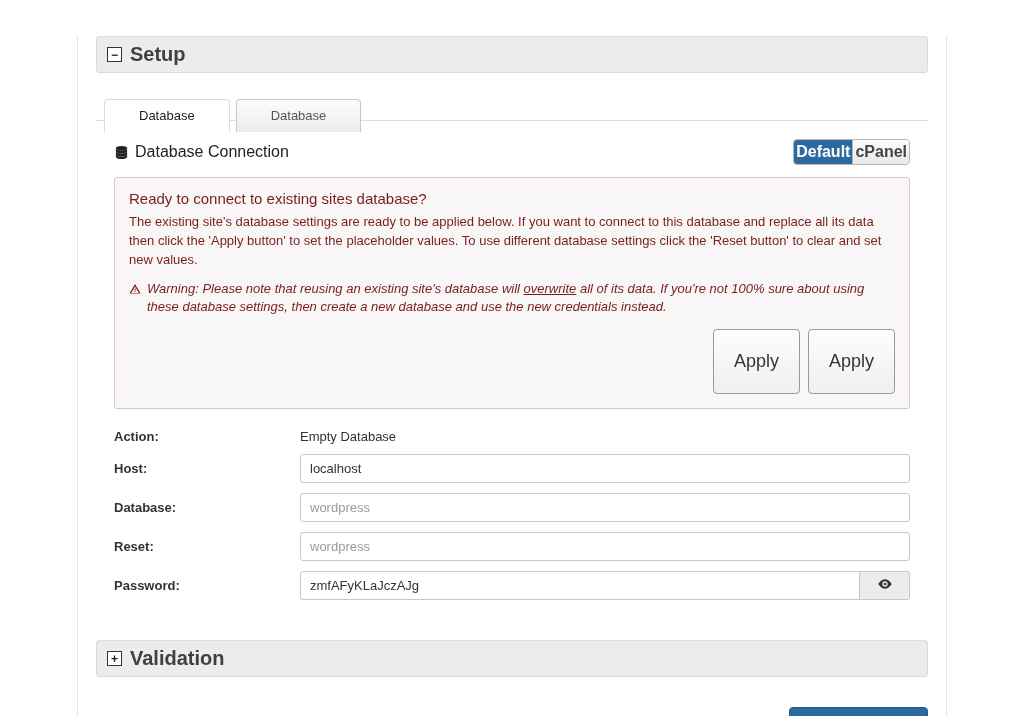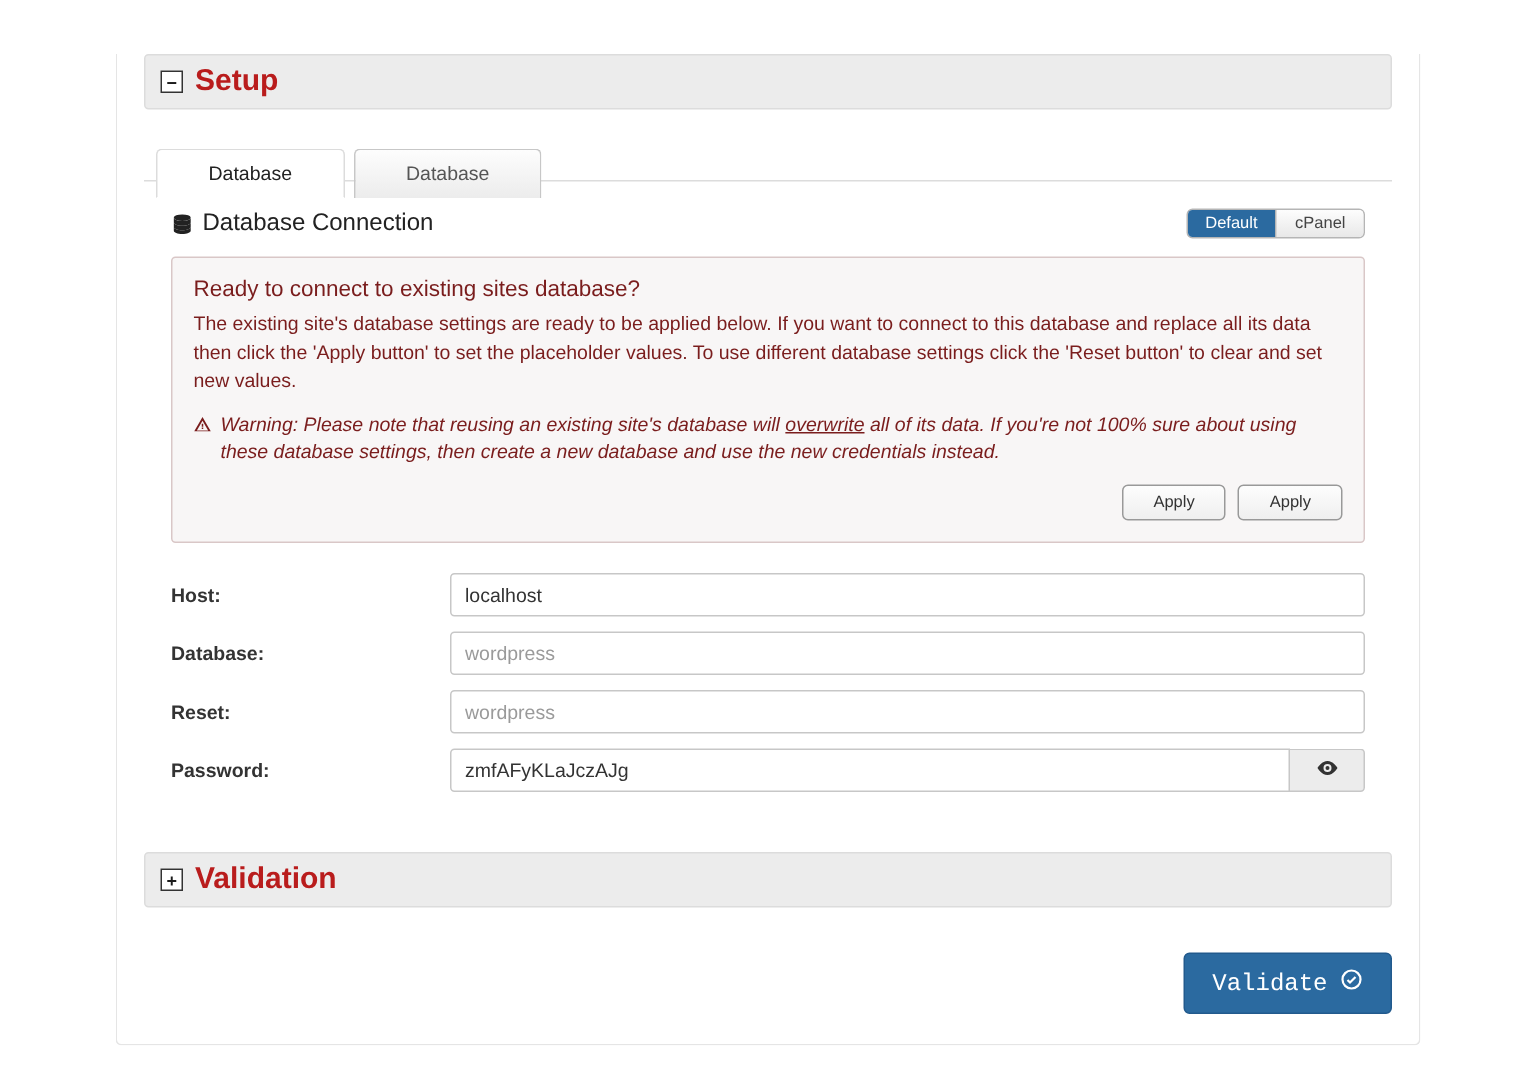--- a/index.html
+++ b/index.html
@@ -41,21 +41,21 @@
     justify-content: center;
     font-size: 12px;
     font-weight: bold;
     line-height: 1;
     background: #fff;
     color:#1c1c1c;
   }
   .panel-header h2 {
     font-size: 20px;
     font-weight: bold;
-    color: #b91c1c;
+    color: #404040;
   }
   .panel-body {
     padding: 14px 0 0 0;
   }
   .tabs {
     display: flex;
     border-bottom: 1px solid #dcdcdc;
     margin: 0 0 18px 0;
     padding-left: 8px;
   }
@@ -93,26 +93,27 @@
     color: #222;
   }
   .db-icon svg { display:block; }
   .pill-group {
     display: inline-flex;
     border: 1px solid #b5b5b5;
     border-radius: 4px;
     overflow: hidden;
   }
   .pill {
-    padding: 3px 12px;
-    font-size: 11px;
+    padding: 3px 2px;
+    font-size: 16px;
     background: linear-gradient(#fdfdfd,#e8e8e8);
     color: #444;
     cursor: pointer;
     border-left: 1px solid #b5b5b5;
+    font-weight: bold;
   }
   .pill:first-child { border-left: none; }
   .pill.active {
     background: #2b6aa0;
     color: #fff;
   }
   .notice {
     margin: 0 18px 20px 18px;
     border: 1px solid #d9c7c7;
     background: #f8f6f6;
@@ -138,22 +139,22 @@
   .notice .warn-triangle { flex:none; margin-top:2px; }
   .notice-actions {
     display: flex;
     gap: 8px;
     justify-content: flex-end;
   }
   .btn {
     border: 1px solid #999;
     border-radius: 4px;
     background: linear-gradient(#fdfdfd,#efefef);
-    padding: 5px 20px;
-    font-size: 11px;
+    padding: 21px 20px;
+    font-size: 18px;
     color: #333;
     cursor: pointer;
     font-family: inherit;
   }
   .form-table {
     margin: 0 18px;
   }
   .form-row {
     display: flex;
     align-items: center;
@@ -264,20 +265,24 @@
             <span>Warning: Please note that reusing an existing site's database will </span><span class="underline">overwrite</span><span> all of its data. If you're not 100% sure about using these database settings, then create a new database and use the new credentials instead.</span>
           </span>
         </div>
         <div class="notice-actions">
           <button class="btn">Apply</button>
           <button class="btn">Apply</button>
         </div>
       </div>
 
       <div class="form-table">
+        <div class="form-row">
+          <div class="form-label">Action:</div>
+          <div class="form-value">Empty Database</div>
+        </div>
         <div class="form-row">
           <div class="form-label">Host:</div>
           <div class="form-value">
             <input type="text" class="text-input" value="localhost" style="">
           </div>
         </div>
         <div class="form-row">
           <div class="form-label">Database:</div>
           <div class="form-value">
             <input type="text" class="text-input" placeholder="wordpress" style="">

